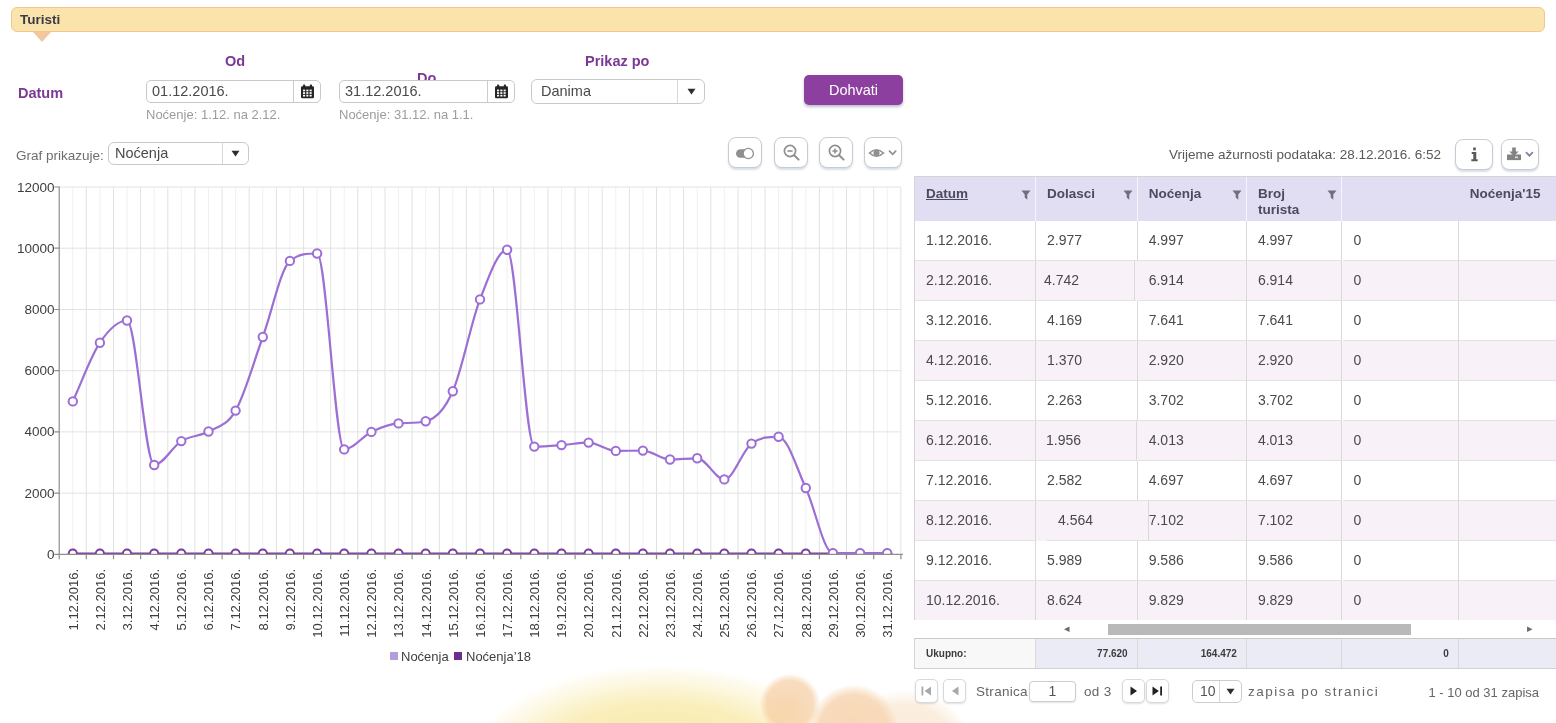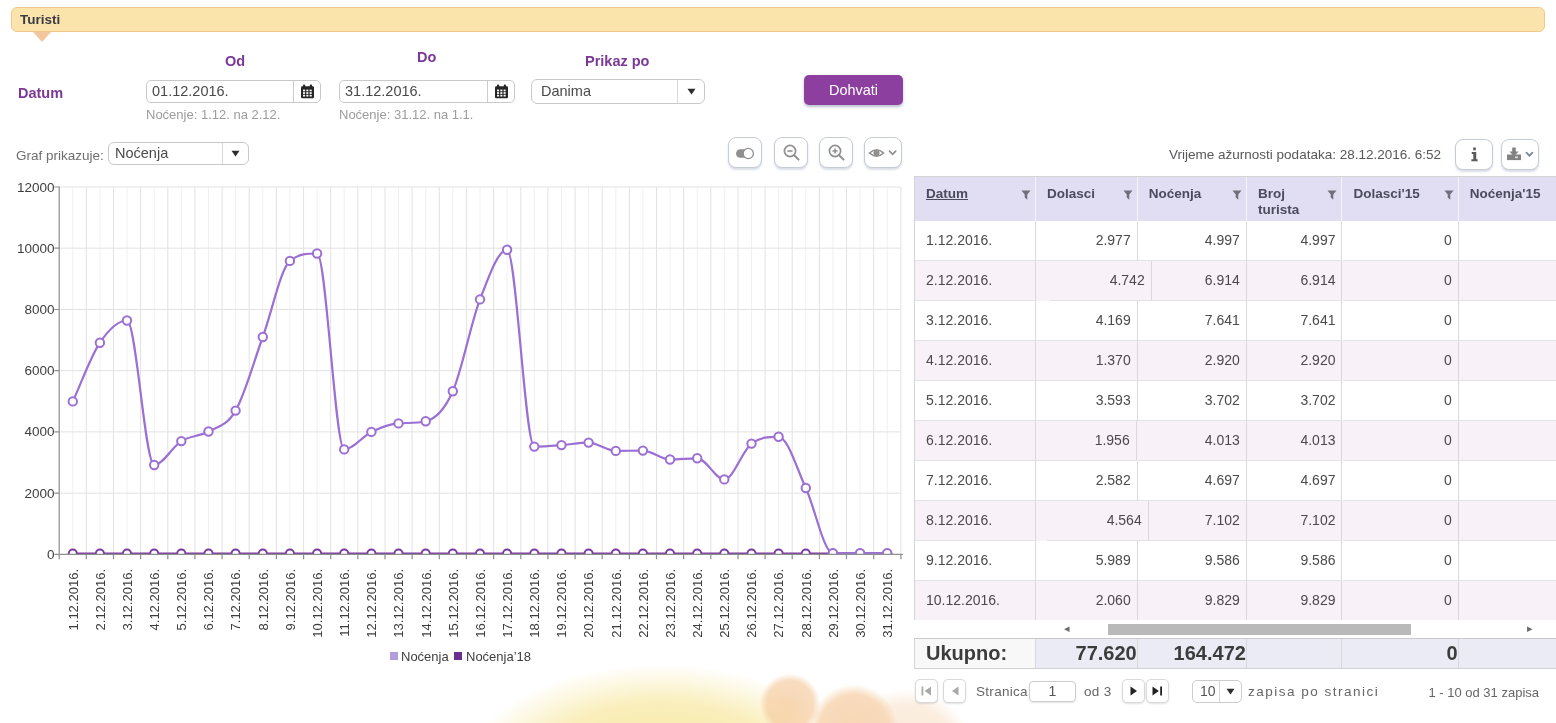--- a/index.html
+++ b/index.html
@@ -35,46 +35,46 @@
   border-top:1px solid #d5d5d5;border-left:1px solid #d5d5d5;z-index:2;background:#fff}
 .ghead{position:absolute;left:0;top:0;width:680px;height:44px;background:#e1def3}
 .hc{position:absolute;top:0;height:44px;border-right:1px solid #f6f5fb;color:#4b4b5e;
   font-weight:bold;font-size:13.5px;padding:9px 26px 0 11px;line-height:15.5px}
 .hu{text-decoration:underline}
 .fun{position:absolute;right:4px;top:13px}
 .gr{position:absolute;left:0;width:680px;height:40px;background:#fff}
 .gr.alt{background:#f8f1f8}
 .gc{position:absolute;top:0;height:40px;border-right:1px solid #d9d9d9;border-bottom:1px solid #e3e3e3;
   font-size:14px;color:#4a4a4a;line-height:39px;padding:0 6px 0 11px;white-space:nowrap}
-.gc.r{text-align:right}
+.gc.r{text-align:left}
 .gfoot{position:absolute;left:914px;top:638px;width:642px;height:31px;overflow:hidden;
   border-top:1px solid #c9c9c9;border-bottom:1px solid #d2d2d2;border-left:1px solid #d5d5d5;z-index:2;background:#ebebf6}
-.fc{position:absolute;top:0;height:30px;font-size:20px;color:#3c3c3c;line-height:29px;
-  padding:0 0 0 11px;border-right:1px solid #d9d9d9;white-space:nowrap}
+.fc{position:absolute;top:0;height:30px;font-size:10px;color:#3c3c3c;line-height:29px;
+  padding:0 9px 0 11px;border-right:1px solid #d9d9d9;white-space:nowrap}
 .fc.f0{background:#f8f8f8}
 .fc.fn{background:#ebebf6}
 .fc.r{text-align:right}
 
 .sbar{position:absolute;left:1035px;top:620px;width:521px;height:17px;background:#fff;z-index:2}
 .sthumb{position:absolute;left:73px;top:3.5px;width:303px;height:11px;background:#b9b9b9}
 .sarr{position:absolute;top:2px;font-size:11px;color:#6a6a6a;line-height:12px}
 
 .pbtn{position:absolute;width:23px;height:24px;background:#fff;border:1px solid #d9d9d9;border-radius:5px;
   display:flex;align-items:center;justify-content:center;z-index:2;box-shadow:0 1px 2px rgba(0,0,0,.12)}
 .ptext{position:absolute;color:#666;font-size:13.5px;letter-spacing:.3px;z-index:2}
 </style></head>
 <body>
 <div class="blob" style="left:468px;top:666px;width:385px;height:205px;background:radial-gradient(ellipse at center,rgba(246,228,145,.85) 0%,rgba(246,228,145,.62) 45%,rgba(246,228,145,0) 72%)"></div>
 <div class="blob" style="left:760px;top:674px;width:60px;height:60px;background:radial-gradient(circle,rgba(244,197,148,.68) 0%,rgba(244,197,148,.6) 55%,rgba(244,197,148,0) 72%)"></div>
 <div class="blob" style="left:810px;top:685px;width:88px;height:88px;background:radial-gradient(circle,rgba(245,203,158,.78) 0%,rgba(245,203,158,.68) 55%,rgba(245,203,158,0) 72%)"></div>
 <div class="blob" style="left:838px;top:690px;width:136px;height:136px;background:radial-gradient(circle,rgba(247,217,185,.55) 0%,rgba(247,217,185,.45) 55%,rgba(247,217,185,0) 72%)"></div>
 <div class="tab">Turisti</div>
 <div class="tabtri"></div>
 <div class="plbl" style="left:225px;top:53px">Od</div>
-<div class="plbl" style="left:417px;top:49px">Do</div>
+<div class="plbl" style="left:417px;top:70px">Do</div>
 <div class="plbl" style="left:585px;top:53px">Prikaz po</div>
 <div class="plbl" style="left:18px;top:85px">Datum</div>
 <div class="inp" style="left:146px;top:80px;width:175px">01.12.2016.<span class="cal">
       <svg width="15" height="15" viewBox="0 0 15 15">
         <rect x="1" y="2.2" width="13" height="12" rx="1.2" fill="#262626"></rect>
         <rect x="3" y="0.6" width="2.2" height="3" rx="0.8" fill="#262626"></rect>
         <rect x="9.8" y="0.6" width="2.2" height="3" rx="0.8" fill="#262626"></rect>
         <rect x="2.2" y="4.6" width="10.6" height="8.4" fill="#262626"></rect>
         <rect x="3.0" y="5.6" width="2.1" height="1.7" fill="#fff"></rect>
         <rect x="6.3" y="5.6" width="2.1" height="1.7" fill="#fff"></rect>
@@ -287,36 +287,33 @@
         </svg></div>
       <div class="hc" style="left:121.0px;width:101.7px">Dolasci<svg class="fun" width="10" height="11" viewBox="0 0 10 11">
           <path d="M0.5 0.5 H9.5 L6.3 4.6 V9.8 L3.7 7.6 V4.6 Z" fill="#70707c"></path>
         </svg></div>
       <div class="hc" style="left:222.7px;width:109.2px">Noćenja<svg class="fun" width="10" height="11" viewBox="0 0 10 11">
           <path d="M0.5 0.5 H9.5 L6.3 4.6 V9.8 L3.7 7.6 V4.6 Z" fill="#70707c"></path>
         </svg></div>
       <div class="hc" style="left:331.9px;width:95.6px">Broj<br>turista<svg class="fun" width="10" height="11" viewBox="0 0 10 11">
           <path d="M0.5 0.5 H9.5 L6.3 4.6 V9.8 L3.7 7.6 V4.6 Z" fill="#70707c"></path>
         </svg></div>
-      <div class="hc" style="left:427.5px;width:116.2px">Dolasci'15<svg class="fun" width="10" height="11" viewBox="0 0 10 11">
-          <path d="M0.5 0.5 H9.5 L6.3 4.6 V9.8 L3.7 7.6 V4.6 Z" fill="#70707c"></path>
-        </svg></div>
       <div class="hc" style="left:543.7px;width:120.0px">Noćenja'15</div>
     </div>
 <div class="gr " style="top:44px">
       <div class="gc l" style="left:0.0px;width:121.0px">1.12.2016.</div>
       <div class="gc r" style="left:121.0px;width:101.7px">2.977</div>
       <div class="gc r" style="left:222.7px;width:109.2px">4.997</div>
       <div class="gc r" style="left:331.9px;width:95.6px">4.997</div>
       <div class="gc r" style="left:427.5px;width:116.2px">0</div>
       <div class="gc r" style="left:543.7px;width:120.0px"></div>
     </div>
 <div class="gr alt" style="top:84px">
       <div class="gc l" style="left:0.0px;width:121.0px">2.12.2016.</div>
-      <div class="gc r" style="left:135px;width:101.7px">4.742</div>
+      <div class="gc r" style="left:118px;width:101.7px">4.742</div>
       <div class="gc r" style="left:222.7px;width:109.2px">6.914</div>
       <div class="gc r" style="left:331.9px;width:95.6px">6.914</div>
       <div class="gc r" style="left:427.5px;width:116.2px">0</div>
       <div class="gc r" style="left:543.7px;width:120.0px"></div>
     </div>
 <div class="gr " style="top:124px">
       <div class="gc l" style="left:0.0px;width:121.0px">3.12.2016.</div>
       <div class="gc r" style="left:121.0px;width:101.7px">4.169</div>
       <div class="gc r" style="left:222.7px;width:109.2px">7.641</div>
       <div class="gc r" style="left:331.9px;width:95.6px">7.641</div>
@@ -326,21 +323,21 @@
 <div class="gr alt" style="top:164px">
       <div class="gc l" style="left:0.0px;width:121.0px">4.12.2016.</div>
       <div class="gc r" style="left:121.0px;width:101.7px">1.370</div>
       <div class="gc r" style="left:222.7px;width:109.2px">2.920</div>
       <div class="gc r" style="left:331.9px;width:95.6px">2.920</div>
       <div class="gc r" style="left:427.5px;width:116.2px">0</div>
       <div class="gc r" style="left:543.7px;width:120.0px"></div>
     </div>
 <div class="gr " style="top:204px">
       <div class="gc l" style="left:0.0px;width:121.0px">5.12.2016.</div>
-      <div class="gc r" style="left:121.0px;width:101.7px">3.593</div>
+      <div class="gc r" style="left:121.0px;width:101.7px">2.263</div>
       <div class="gc r" style="left:222.7px;width:109.2px">3.702</div>
       <div class="gc r" style="left:331.9px;width:95.6px">3.702</div>
       <div class="gc r" style="left:427.5px;width:116.2px">0</div>
       <div class="gc r" style="left:543.7px;width:120.0px"></div>
     </div>
 <div class="gr alt" style="top:244px">
       <div class="gc l" style="left:0.0px;width:121.0px">6.12.2016.</div>
       <div class="gc r" style="left:120px;width:101.7px">1.956</div>
       <div class="gc r" style="left:222.7px;width:109.2px">4.013</div>
       <div class="gc r" style="left:331.9px;width:95.6px">4.013</div>
@@ -366,21 +363,21 @@
 <div class="gr " style="top:364px">
       <div class="gc l" style="left:0.0px;width:121.0px">9.12.2016.</div>
       <div class="gc r" style="left:121.0px;width:101.7px">5.989</div>
       <div class="gc r" style="left:222.7px;width:109.2px">9.586</div>
       <div class="gc r" style="left:331.9px;width:95.6px">9.586</div>
       <div class="gc r" style="left:427.5px;width:116.2px">0</div>
       <div class="gc r" style="left:543.7px;width:120.0px"></div>
     </div>
 <div class="gr alt" style="top:404px">
       <div class="gc l" style="left:0.0px;width:121.0px">10.12.2016.</div>
-      <div class="gc r" style="left:121.0px;width:101.7px">2.060</div>
+      <div class="gc r" style="left:121.0px;width:101.7px">8.624</div>
       <div class="gc r" style="left:222.7px;width:109.2px">9.829</div>
       <div class="gc r" style="left:331.9px;width:95.6px">9.829</div>
       <div class="gc r" style="left:427.5px;width:116.2px">0</div>
       <div class="gc r" style="left:543.7px;width:120.0px"></div>
     </div>
 </div>
 <div class="sbar">
     <span class="sarr" style="left:29px">◂</span>
     <div class="sthumb"></div>
     <span class="sarr" style="left:492px">▸</span>

